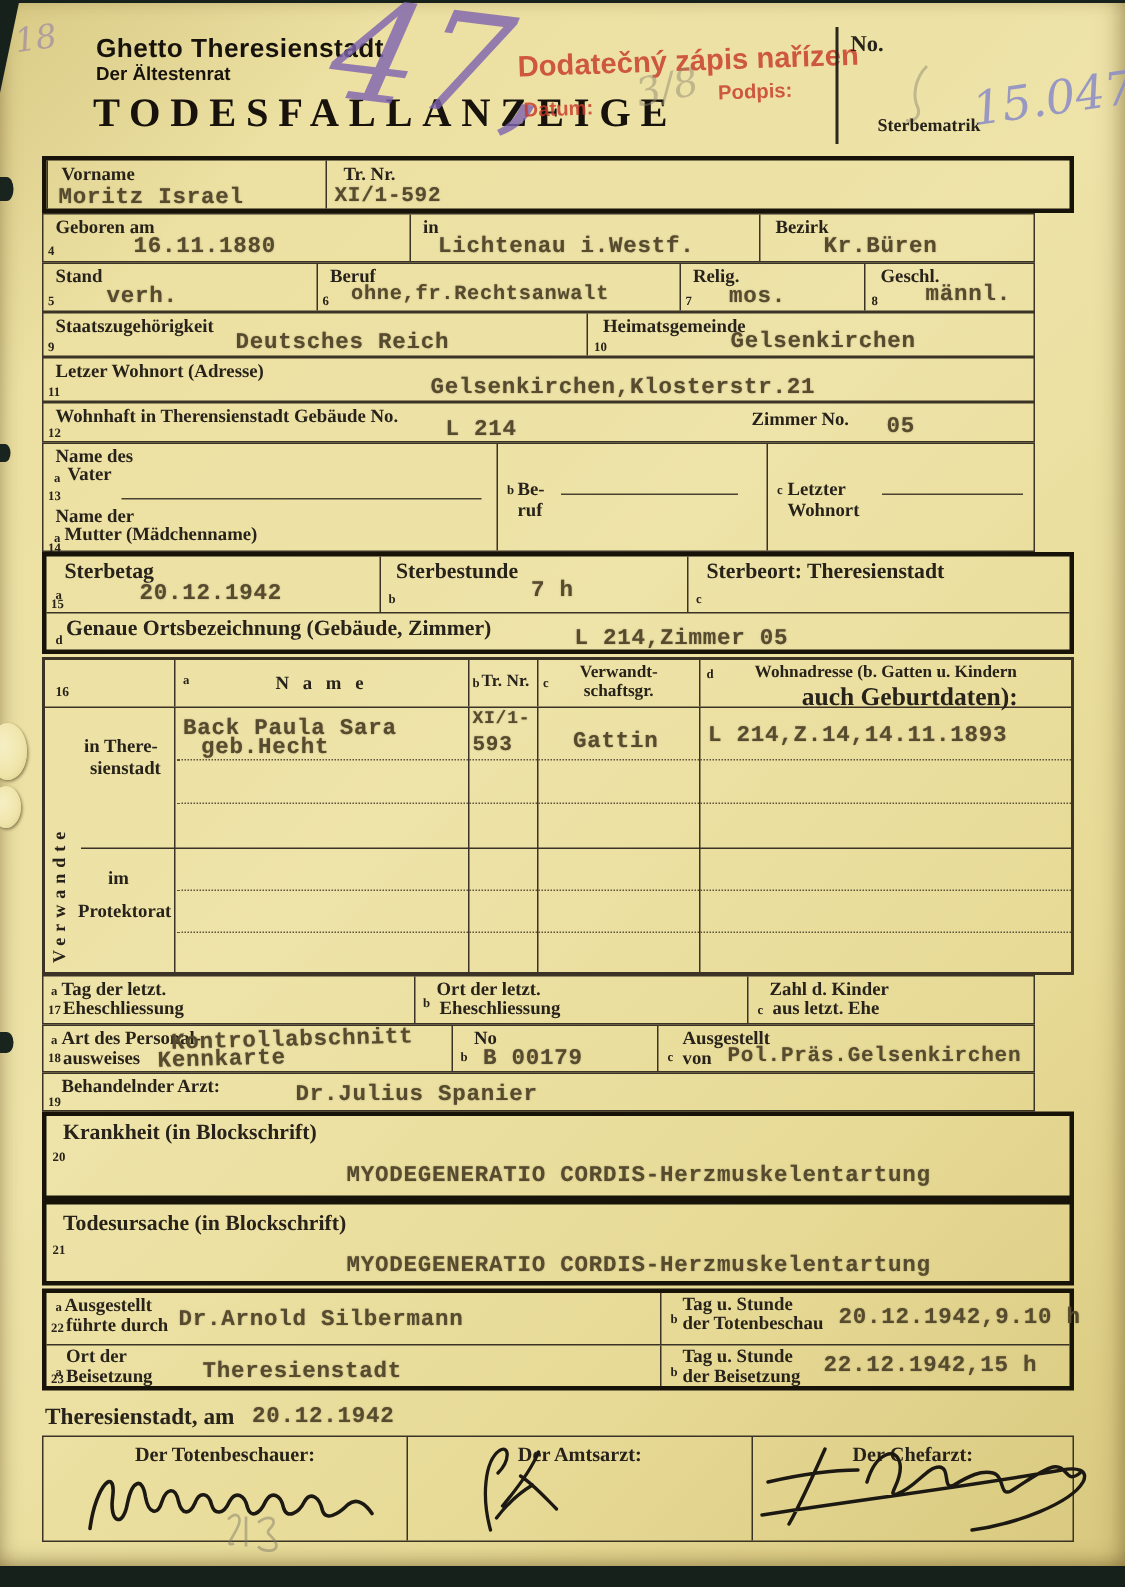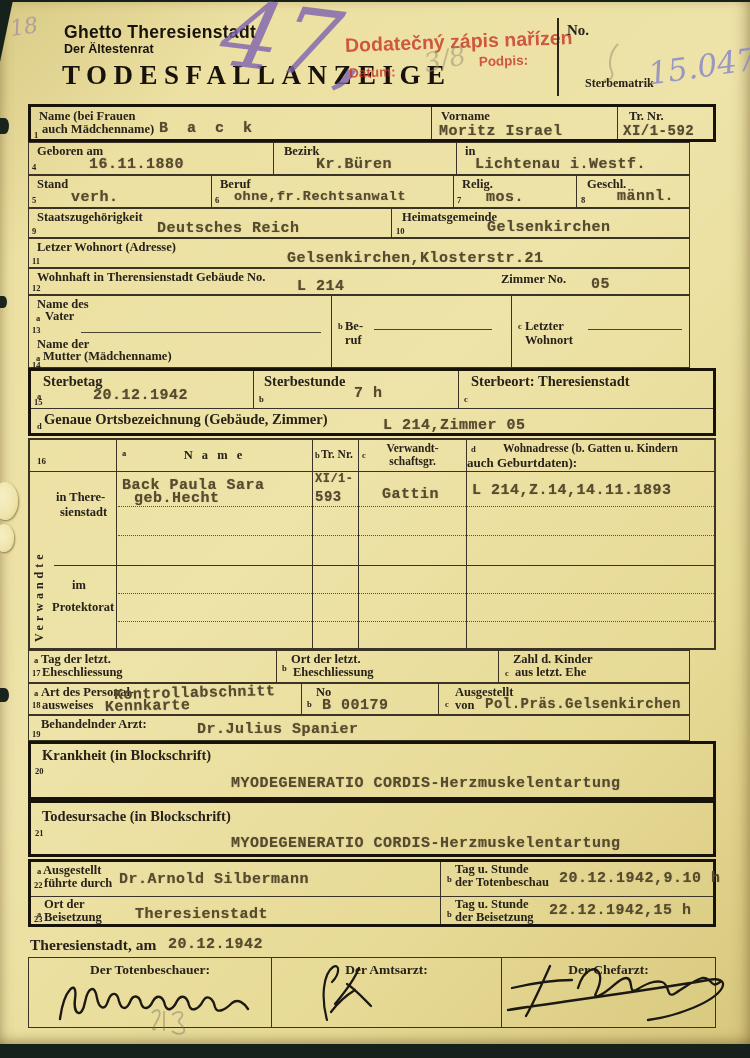--- a/index.html
+++ b/index.html
@@ -63,49 +63,43 @@
   <svg style="left:598px;top:42px;" width="30" height="42" viewBox="0 0 30 42">
     <path d="M20,2 C12,10 10,22 14,30 C16,36 10,40 6,38" stroke="#938b72" stroke-width="2" fill="none" opacity=".5"></path>
   </svg>
 
   <span class="lbl" style="left:567px;top:22px;font-size:15px;font-weight:700;">No.</span>
   <span class="lbl" style="left:585px;top:76px;font-size:12px;">Sterbematrik</span>
   <span class="pencil" style="left:648px;top:48px;font-size:31px;color:#8a8cc8;opacity:.85;transform:rotate(-8deg);">15.047</span>
   <div class="vline" style="left:557px;top:18px;height:78px;border-left:2px solid #2c261b;"></div>
 
   <div class="row heavy" style="left:28px;top:104px;width:688px;height:38px;">
-    <div class="c first" style="width:400px;">
-      <span class="lbl" style="left:8px;top:2px;">Name (bei Frauen</span>
-      <span class="lbl" style="left:11px;top:15px;">auch Mädchenname)</span>
-      <span class="idx" style="left:3px;top:23px;">1</span>
-      <span class="tw" style="left:128px;top:13px;letter-spacing:5px;">B a c k</span>
-    </div>
     <div class="c" style="width:186px;">
       <span class="lbl" style="left:9px;top:2px;">Vorname</span>
       <span class="tw" style="left:7px;top:16px;">Moritz Israel</span>
     </div>
     <div class="c" style="flex:1;">
       <span class="lbl" style="left:11px;top:2px;">Tr. Nr.</span>
       <span class="tw" style="left:5px;top:16px;font-size:14px;">XI/1-592</span>
     </div>
   </div>
 
   <div class="row" style="left:28px;top:142px;width:662px;height:33px;">
     <div class="c first" style="width:244px;">
       <span class="lbl" style="left:8px;top:1px;">Geboren am</span>
       <span class="idx" style="left:3px;top:19px;">4</span>
       <span class="tw" style="left:60px;top:13px;">16.11.1880</span>
     </div>
-    <div class="c" style="flex:1;">
-      <span class="lbl" style="left:10px;top:1px;">Bezirk</span>
-      <span class="tw" style="left:42px;top:13px;">Kr.Büren</span>
-    </div>
     <div class="c" style="width:233px;">
       <span class="lbl" style="left:8px;top:1px;">in</span>
       <span class="tw" style="left:18px;top:13px;">Lichtenau i.Westf.</span>
+    </div>
+    <div class="c" style="flex:1;">
+      <span class="lbl" style="left:10px;top:1px;">Bezirk</span>
+      <span class="tw" style="left:42px;top:13px;">Kr.Büren</span>
     </div>
   </div>
 
   <div class="row" style="left:28px;top:175px;width:662px;height:33px;">
     <div class="c first" style="width:182px;">
       <span class="lbl" style="left:8px;top:1px;">Stand</span>
       <span class="idx" style="left:3px;top:19px;">5</span>
       <span class="tw" style="left:42px;top:13px;">verh.</span>
     </div>
     <div class="c" style="width:242px;">
@@ -221,21 +215,21 @@
         <span class="lbl" style="left:8px;top:8px;font-size:11.5px;">Tr. Nr.</span>
       </div>
       <div class="c" style="width:108px;">
         <span class="sub" style="left:3px;top:10px;">c</span>
         <span class="lbl" style="left:0;top:2px;width:100%;text-align:center;font-size:11.5px;">Verwandt-</span>
         <span class="lbl" style="left:0;top:15px;width:100%;text-align:center;font-size:11.5px;">schaftsgr.</span>
       </div>
       <div class="c" style="flex:1;">
         <span class="sub" style="left:4px;top:4px;">d</span>
         <span class="lbl" style="left:0;top:2px;width:100%;text-align:center;font-size:11.5px;">Wohnadresse (b. Gatten u. Kindern</span>
-        <span class="lbl" style="left:0;top:15px;width:100%;font-size:13px;">auch Geburtdaten):</span>
+        <span class="lbl" style="left:16px;top:15px;width:100%;text-align:center;font-size:17px;">auch Geburtdaten):</span>
       </div>
     </div>
     <div style="position:relative;flex:1;">
       <div class="vline" style="left:86px;top:0;height:100%;"></div>
       <div class="vline" style="left:282px;top:0;height:100%;"></div>
       <div class="vline" style="left:328px;top:0;height:100%;"></div>
       <div class="vline" style="left:436px;top:0;height:100%;"></div>
       <div class="dots" style="left:88px;top:34px;width:596px;"></div>
       <div class="dots" style="left:88px;top:63px;width:596px;"></div>
       <div class="solidline" style="left:24px;top:93px;width:660px;"></div>

